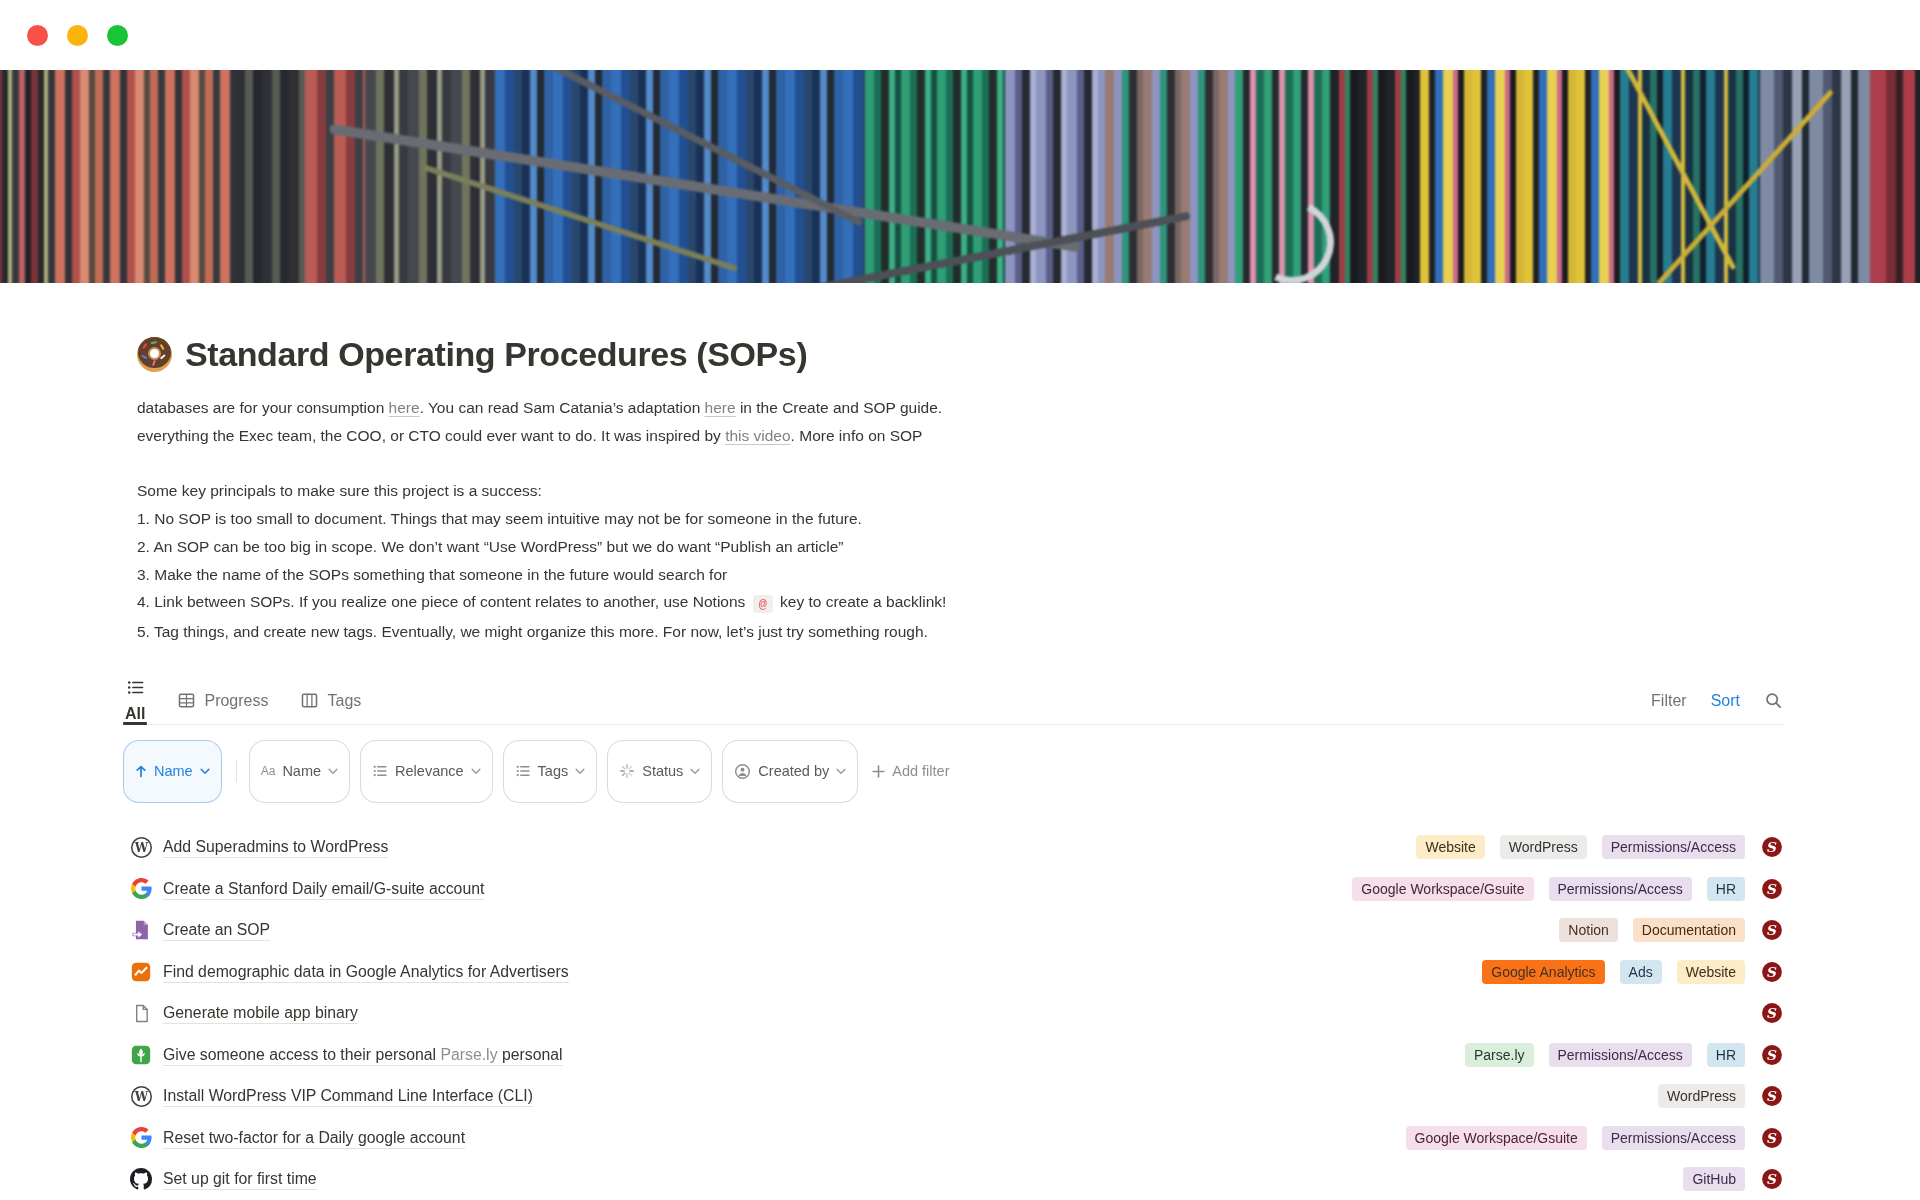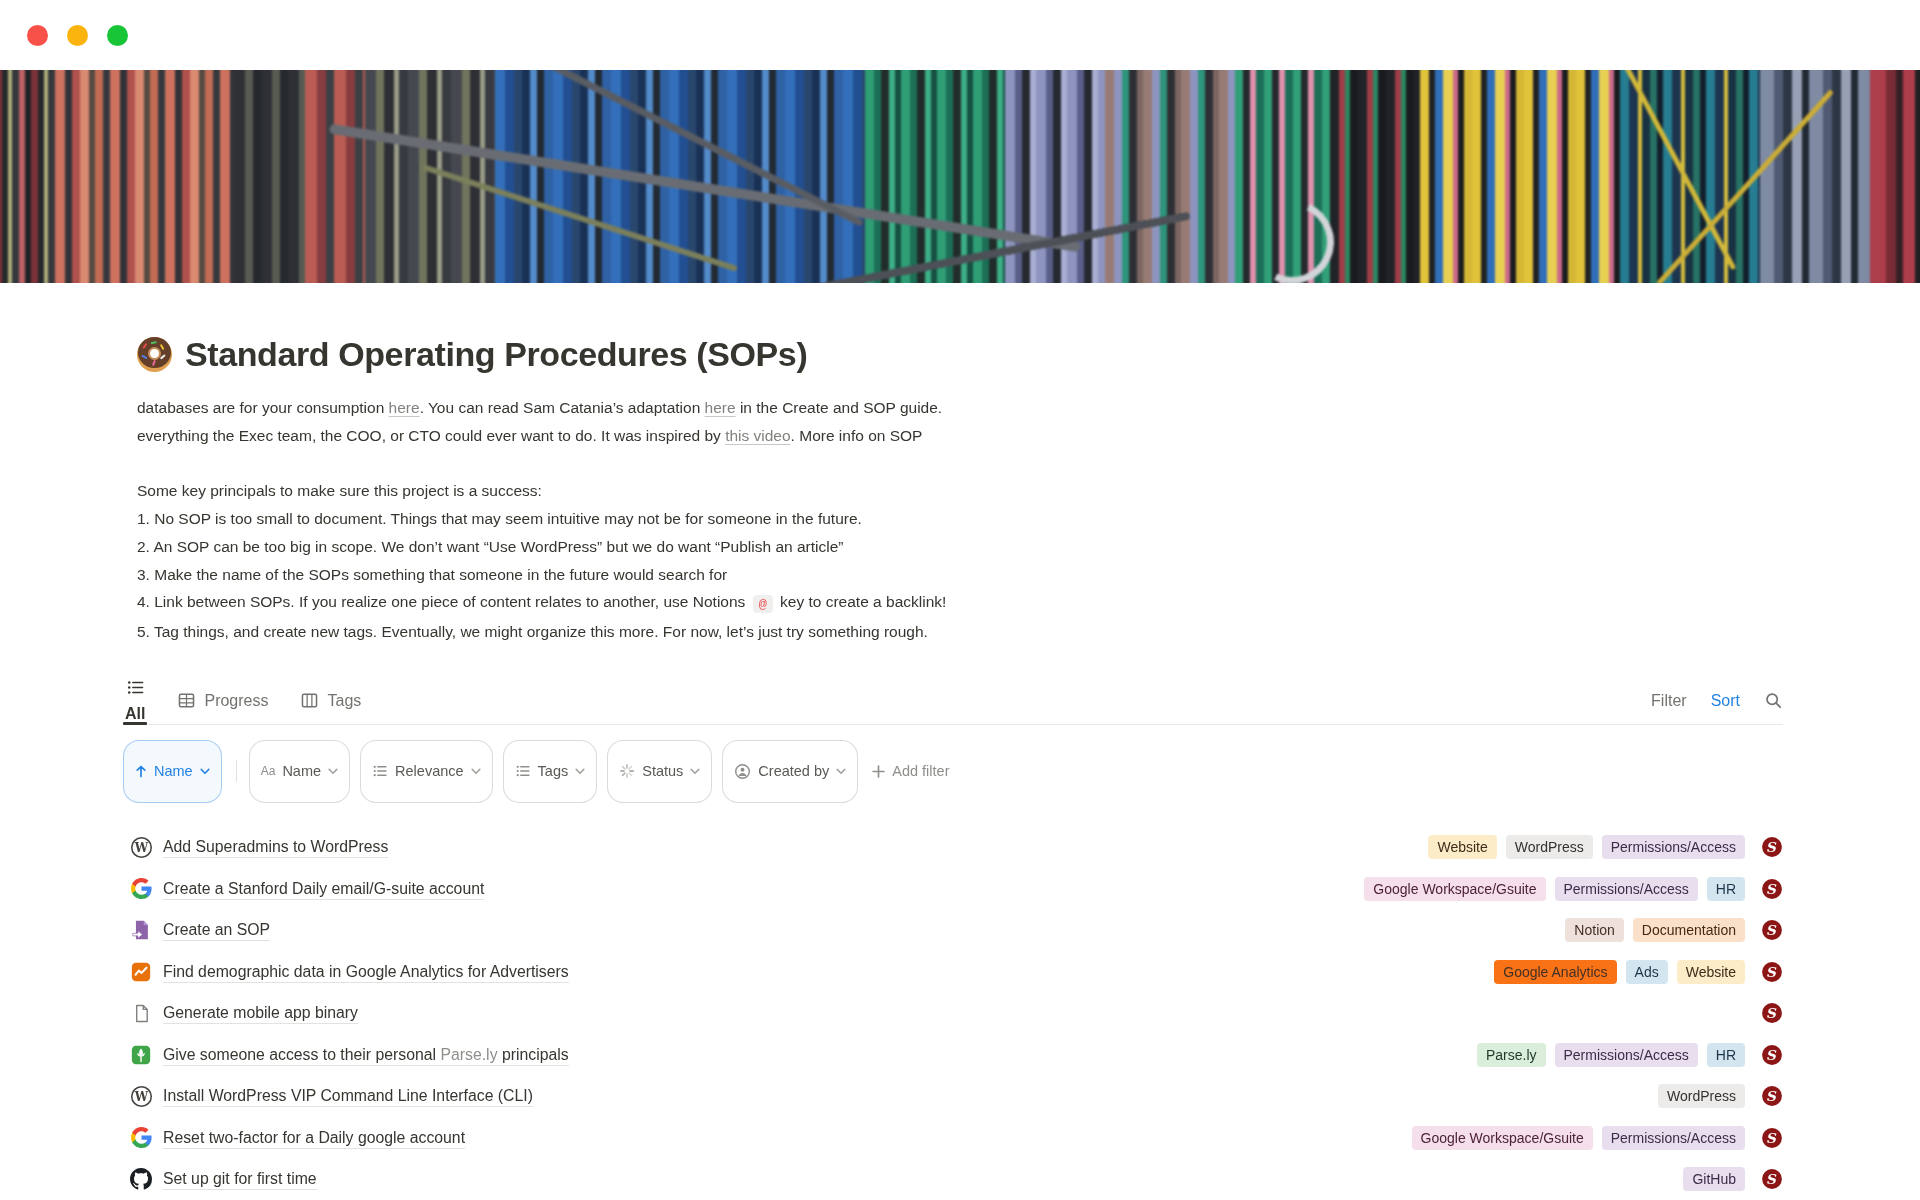--- a/index.html
+++ b/index.html
@@ -77,21 +77,21 @@
   .chip.sortchip{color:#2383E2;border-color:rgba(35,131,226,0.38);background:rgba(35,131,226,0.05);font-weight:500;}
   .chip-divider{width:1px;height:22px;background:#E3E2E0;margin:0 12px 0 4px;}
   .add-filter{display:inline-flex;align-items:center;gap:7px;font-size:14.5px;color:#8F8E8B;cursor:pointer;margin-left:4px;}
 
   .rows{margin-top:24px;margin-left:-8px;}
   .row{height:41.5px;display:flex;align-items:center;cursor:pointer;}
   .row-icon{width:24px;height:24px;margin-right:10px;display:flex;align-items:center;justify-content:center;flex:0 0 auto;}
   .row-title{font-size:15.8px;font-weight:500;color:#37352F;white-space:nowrap;}
   .row-title .part{border-bottom:1px solid #E3E2E0;padding-bottom:2px;}
   .row-title .muted{color:#8F8E8A;}
-  .row-tags{margin-left:auto;display:flex;align-items:center;gap:9px;border-radius:6px;}
+  .row-tags{margin-left:auto;display:flex;align-items:center;gap:15px;border-radius:6px;}
   .tag{font-size:14px;height:24px;line-height:24px;padding:0 9px;border-radius:4px;white-space:nowrap;}
   .s-badge{width:22px;height:22px;margin-left:16px;flex:0 0 auto;display:flex;align-items:center;}
 </style>
 </head>
 <body>
 
 <div class="app">
   <div class="titlebar">
     <span class="light red"></span>
     <span class="light yellow"></span>
@@ -382,21 +382,21 @@
         <div class="row">
           <span class="row-icon">
             <svg width="22" height="22" viewBox="0 0 24 24">
               <rect x="2" y="2" width="20" height="20" rx="4.5" fill="#3FA548"></rect>
               <path d="M12 4.8c2.7 2.6 2.7 6.4 0 9-2.7-2.6-2.7-6.4 0-9Z" fill="#fff"></path>
               <path d="M7.8 9.8c1.9.5 3.1 1.8 3.4 3.9-2-.2-3.3-1.6-3.4-3.9Z" fill="#fff"></path>
               <path d="M16.2 9.8c-1.9.5-3.1 1.8-3.4 3.9 2-.2 3.3-1.6 3.4-3.9Z" fill="#fff"></path>
               <path d="M12 12.5V19" stroke="#fff" stroke-width="1.6" stroke-linecap="round"></path>
             </svg>
           </span>
-          <span class="row-title"><span class="part">Give someone access to their personal </span><span class="part muted">Parse.ly</span><span class="part"> principals</span></span>
+          <span class="row-title"><span class="part">Give someone access to their personal </span><span class="part muted">Parse.ly</span><span class="part"> personal</span></span>
           <span class="row-tags">
             <span class="tag" style="background: rgb(219, 237, 219); color: rgb(31, 56, 41);">Parse.ly</span>
             <span class="tag" style="background: rgb(232, 222, 238); color: rgb(61, 44, 73);">Permissions/Access</span>
             <span class="tag" style="background: rgb(211, 229, 239); color: rgb(29, 53, 73);">HR</span>
           </span>
           <span class="s-badge">
             <svg width="22" height="22" viewBox="0 0 24 24">
               <circle cx="12" cy="12" r="10.8" fill="#8C1515"></circle>
               <text x="12" y="17" font-family="DejaVu Serif,serif" font-size="15" font-style="italic" font-weight="bold" fill="#fff" text-anchor="middle">S</text>
             </svg>

